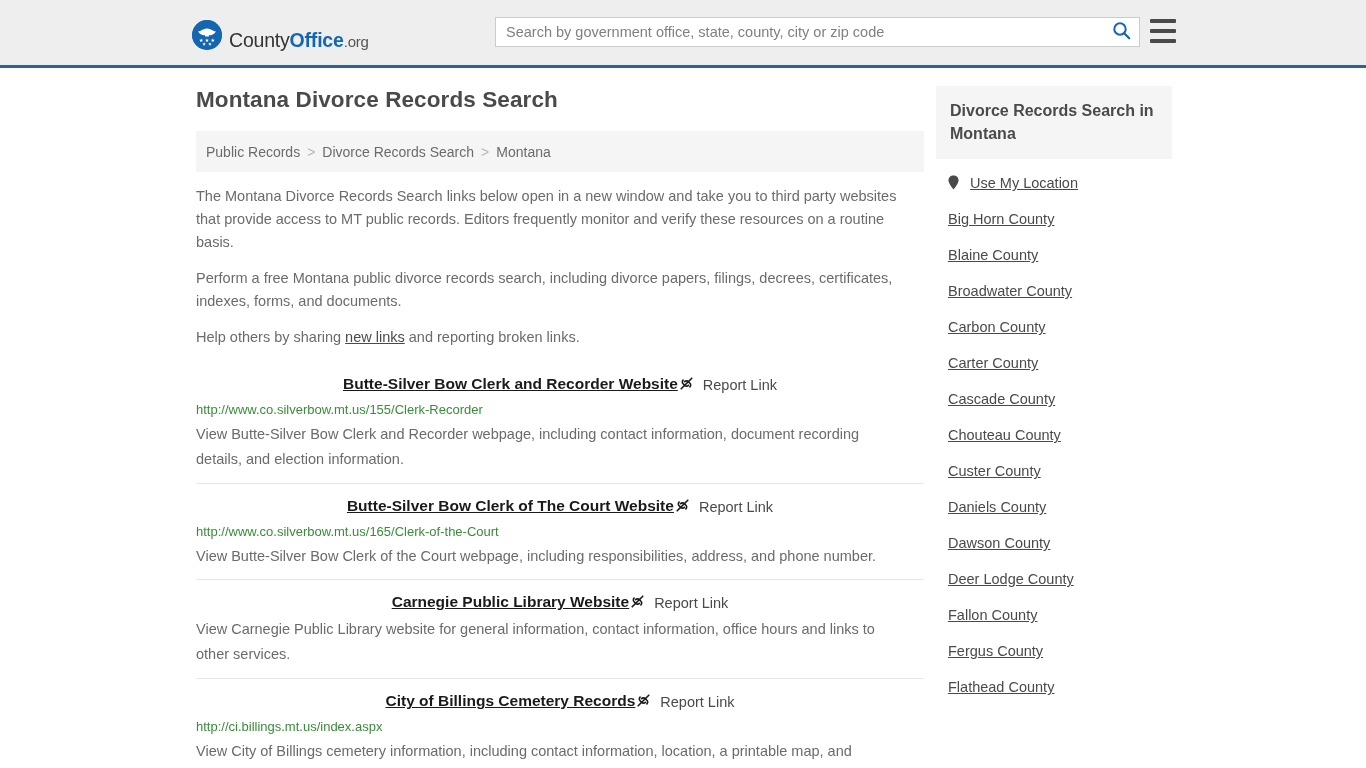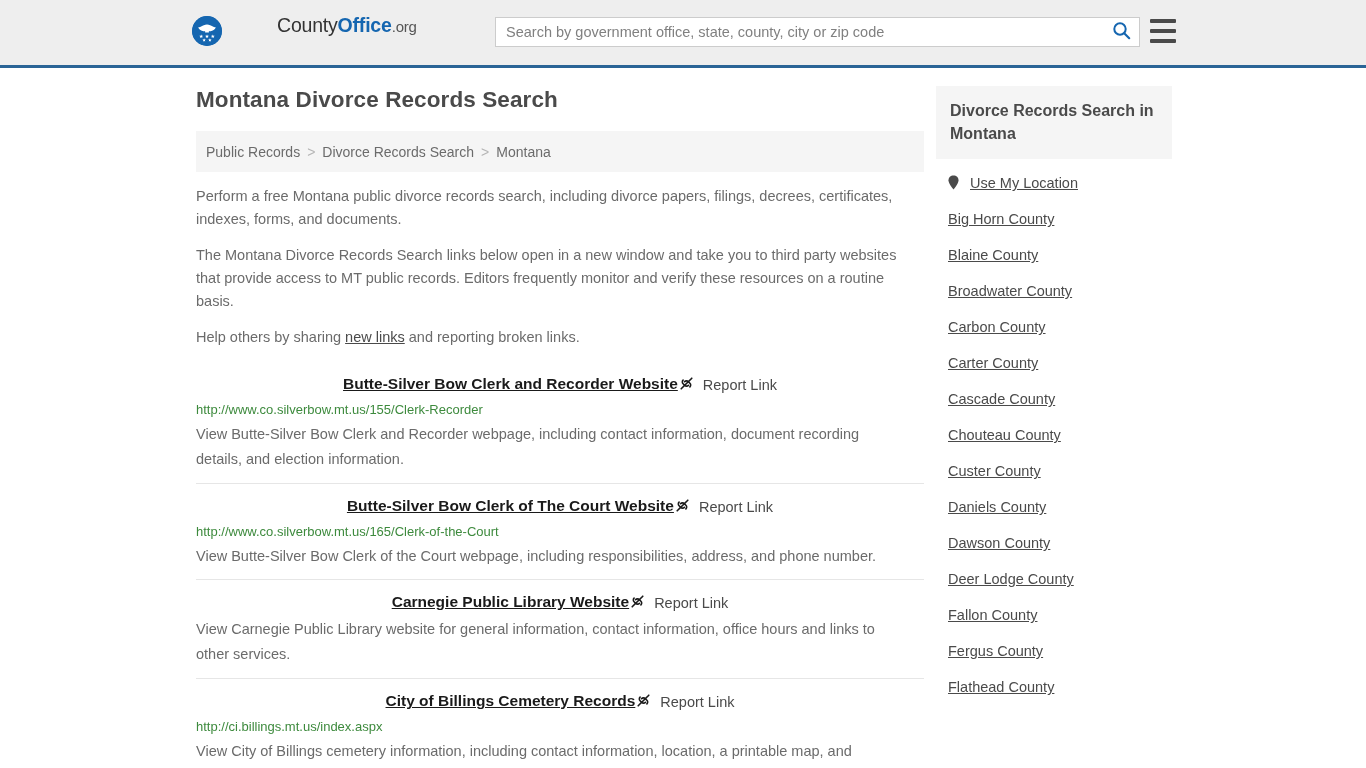--- a/index.html
+++ b/index.html
@@ -27,24 +27,23 @@
     height: 65px;
     display: flex;
     align-items: center;
     position: relative;
   }
   .brand {
     position: absolute;
     left: 192px;
     top: 16px;
     display: flex;
-    align-items: flex-start;
+    align-items: flex-end;
     height: 34px;
     text-decoration: none;
-    gap: 48px;
   }
   .brand-mark {
     width: 30px;
     height: 30px;
     border-radius: 50%;
     background: #1566b0;
     position: relative;
     flex: 0 0 auto;
     overflow: hidden;
   }
@@ -307,22 +306,22 @@
 
     <nav class="breadcrumb">
       <a href="#">Public Records</a>
       <span class="sep">&gt;</span>
       <a href="#">Divorce Records Search</a>
       <span class="sep">&gt;</span>
       <span class="current">Montana</span>
     </nav>
 
     <div class="intro">
+      <p>The Montana Divorce Records Search links below open in a new window and take you to third party websites that provide access to MT public records. Editors frequently monitor and verify these resources on a routine basis.</p>
       <p>Perform a free Montana public divorce records search, including divorce papers, filings, decrees, certificates, indexes, forms, and documents.</p>
-      <p>The Montana Divorce Records Search links below open in a new window and take you to third party websites that provide access to MT public records. Editors frequently monitor and verify these resources on a routine basis.</p>
       <p><span>Help others by sharing </span><a href="#">new links</a><span> and reporting broken links.</span></p>
     </div>
 
     <div class="results">
 
       <div class="result">
         <div class="result-head">
           <a class="result-title" href="#">Butte-Silver Bow Clerk and Recorder Website</a>
           <a class="report-link" href="#">
             <span>

